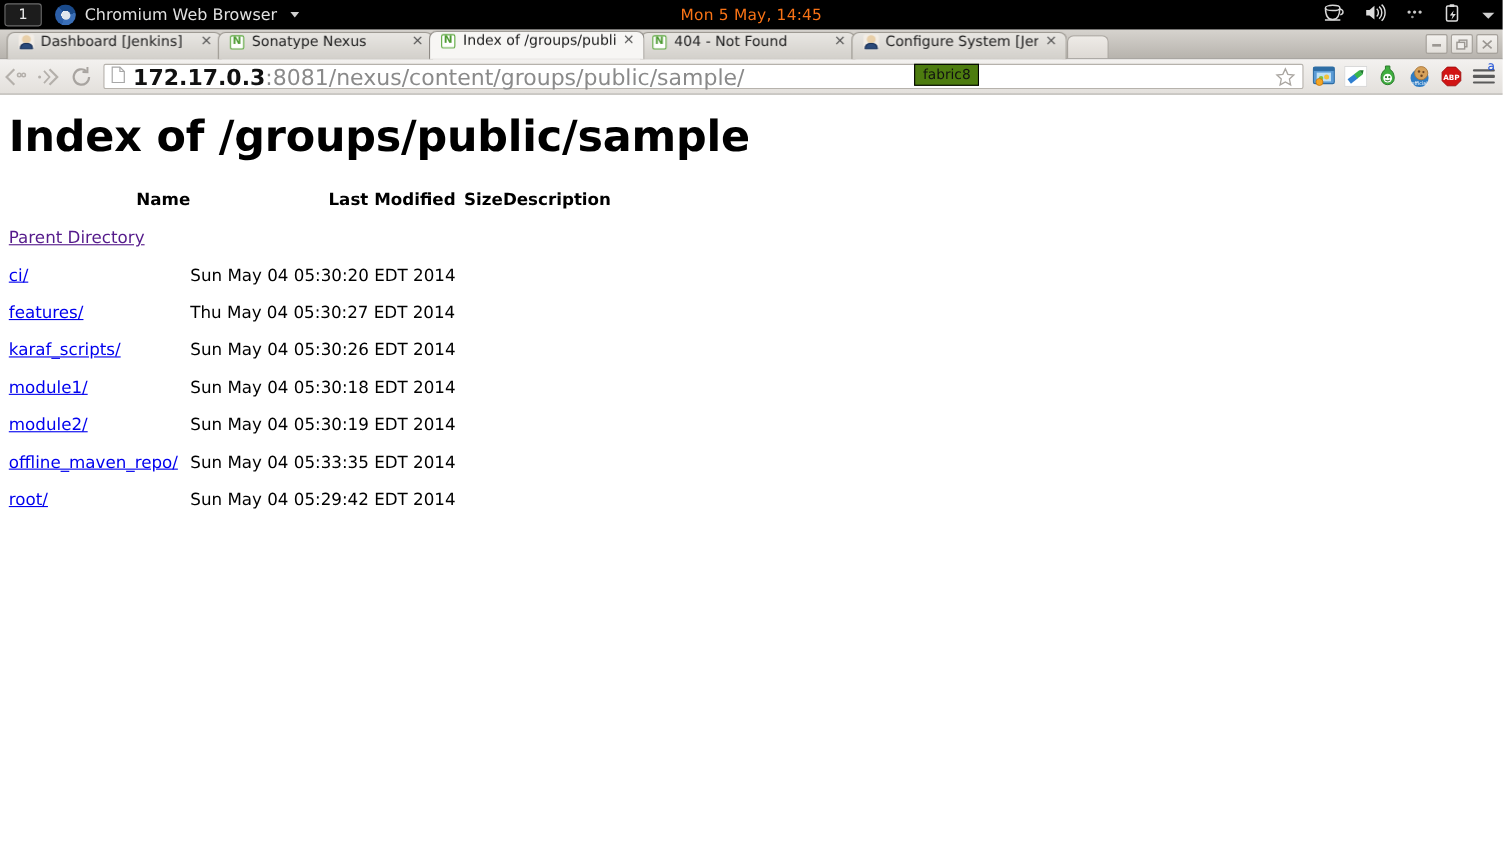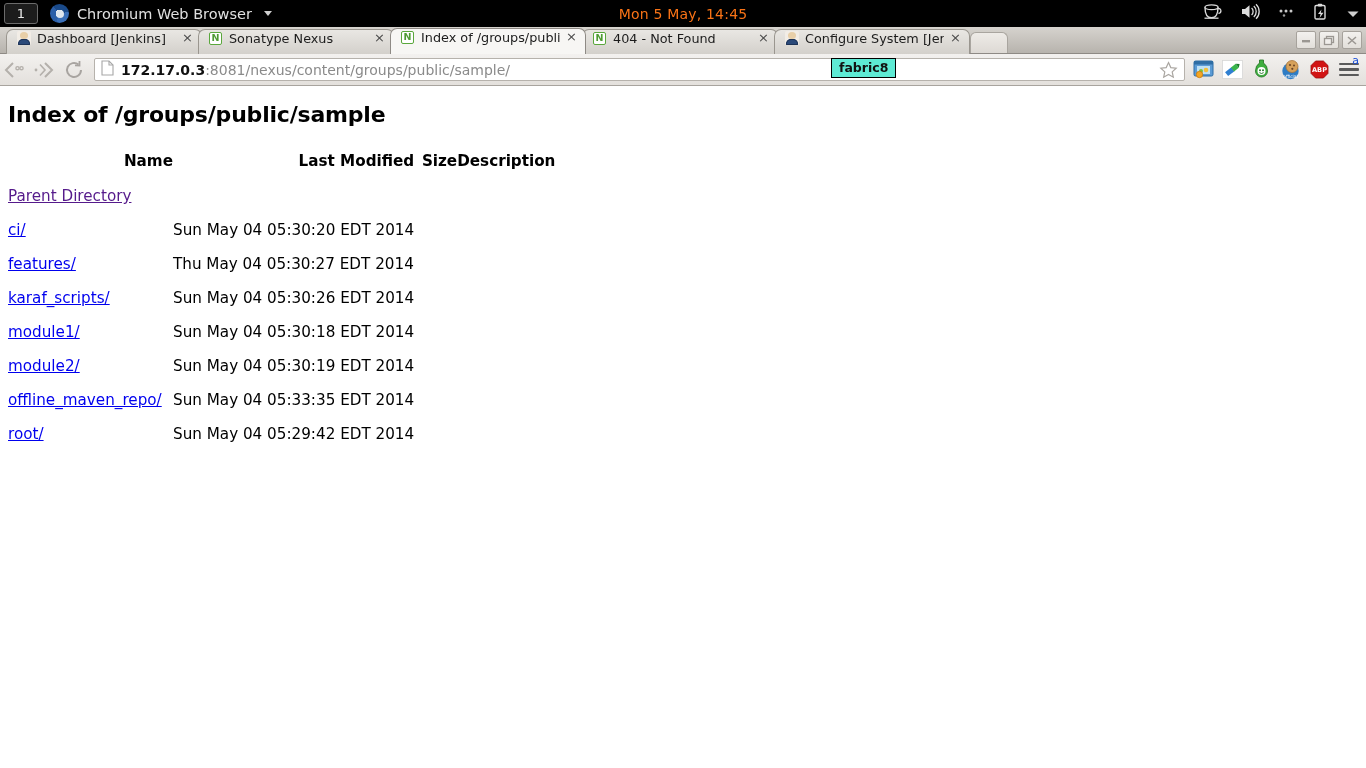--- a/index.html
+++ b/index.html
@@ -184,39 +184,38 @@
     margin: 0 8px 0 4px;
     height: 23px;
     background: #ffffff;
     border: 1px solid #b6b2ac;
     border-radius: 2px;
     display: flex; align-items: center;
     padding: 0 6px;
   }
   .pagefile-ic { flex: 0 0 auto; margin-right: 7px; }
   .url-text {
-    font-size: 14px; color: #8a8a8a;
+    font-size: 20px; color: #8a8a8a;
     white-space: nowrap; overflow: hidden;
     font-family: "DejaVu Sans", sans-serif;
   }
   .url-host { color: #111111; font-weight: bold; }
   .star-btn {
     position: absolute; right: 6px; top: 2px;
   }
   .tooltip-box {
     position: absolute;
     left: 831px; top: 58px;
-    background: #5eead4;
+    background: #4d7c0f;
     border: 1.5px solid #000000;
     padding: 1px 7px 2px 7px;
     font-size: 12.5px; color: #111111;
     font-family: "DejaVu Sans", sans-serif;
     z-index: 40;
     line-height: 15px;
-    font-weight: bold;
   }
   .ext-tray {
     display: flex; align-items: center; gap: 8px;
     padding-right: 6px;
   }
   .ext-ic { width: 21px; height: 21px; flex: 0 0 auto; }
   .menu-btn {
     position: relative;
     width: 22px; height: 24px;
     display: flex; flex-direction: column;
@@ -234,21 +233,21 @@
   }
 
   
   .page {
     position: absolute; top: 87px; left: 0;
     width: 1366px; height: 681px;
     background: #ffffff;
     overflow: hidden;
   }
   h1.idx-title {
-    font-size: 22px;
+    font-size: 39px;
     font-weight: bold;
     color: #000000;
     margin: 15px 0 0 8px;
     font-family: "DejaVu Sans", sans-serif;
     letter-spacing: -0.2px;
   }
   table.idx {
     margin-top: 25px;
     margin-left: 8px;
     border-collapse: collapse;

